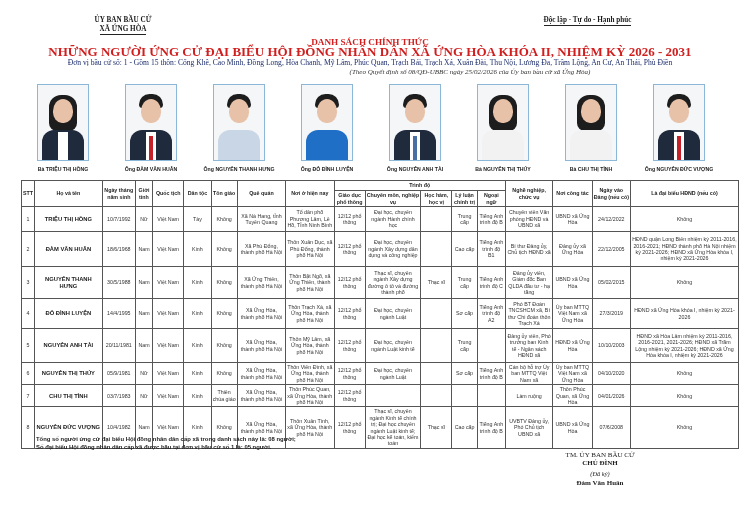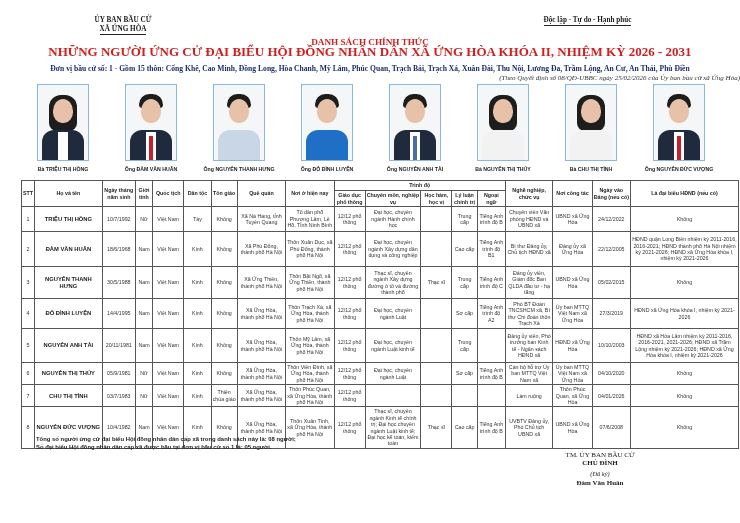--- a/index.html
+++ b/index.html
@@ -9,22 +9,22 @@
   .hdr-left { position: absolute; left: 68px; top: 16px; width: 110px; text-align: center;
     font-family: "Liberation Serif", serif; font-size: 7.2px; font-weight: bold; line-height: 9px; color: #1a1a1a; }
   .hdr-left .u { display: inline-block; border-bottom: 0.8px solid #222; }
   .hdr-right { position: absolute; left: 500px; top: 16px; width: 175px; text-align: center;
     font-family: "Liberation Serif", serif; font-size: 7.2px; font-weight: bold; line-height: 9px; color: #1a1a1a; }
   .hdr-right .u { display: inline-block; border-bottom: 0.8px solid #222; }
 
   .title-block { position: absolute; left: 0; top: 37px; width: 740px; text-align: center; font-family: "Liberation Serif", serif; }
   .title-main { color: #d11f1f; font-weight: bold; font-size: 9.2px; line-height: 10px; }
   .title-sub { color: #d11f1f; font-weight: bold; font-size: 13px; line-height: 10px; }
-  .title-unit { color: #1c2d6b; font-weight: bold; font-size: 7.6px; line-height: 10px; margin-top: 7px; }
-  .title-note { color: #333; font-style: italic; font-size: 7px; line-height: 9px; margin-left: 200px; text-align: right; }
+  .title-unit { color: #1c2d6b; font-weight: normal; font-size: 7.6px; line-height: 10px; margin-top: 1px; }
+  .title-note { color: #333; font-style: italic; font-size: 7px; line-height: 9px; margin-left: 200px; text-align: center; }
 
   .photos { position: absolute; left: 0; top: 84px; width: 740px; height: 92px; }
   .photo-card { position: absolute; top: 0; width: 80px; text-align: center; }
   .photo { width: 52px; height: 77px; margin: 0 auto; border: 1px solid #8bb7d9; background: #f4f6f8; position: relative; overflow: hidden; }
   .photo .head { position: absolute; left: 50%; top: 14px; width: 20px; height: 24px; margin-left: -10px; border-radius: 50% 50% 45% 45%; background: #e7c2a8; }
   .photo .hair { position: absolute; left: 50%; top: 9px; width: 24px; height: 14px; margin-left: -12px; border-radius: 12px 12px 4px 4px; background: #1d1d1d; }
   .photo .hair.long { height: 36px; border-radius: 12px 12px 8px 8px; top: 10px; width: 28px; margin-left: -14px; }
   .photo .body { position: absolute; left: 4px; right: 4px; bottom: 0; height: 30px; border-radius: 12px 12px 0 0; background: #1f2a3d; }
   .photo .shirt { position: absolute; left: 50%; bottom: 0; width: 10px; height: 28px; margin-left: -5px; background: #ffffff; }
   .photo .tie { position: absolute; left: 50%; bottom: 0; width: 4px; height: 24px; margin-left: -2px; background: #c7202a; }

